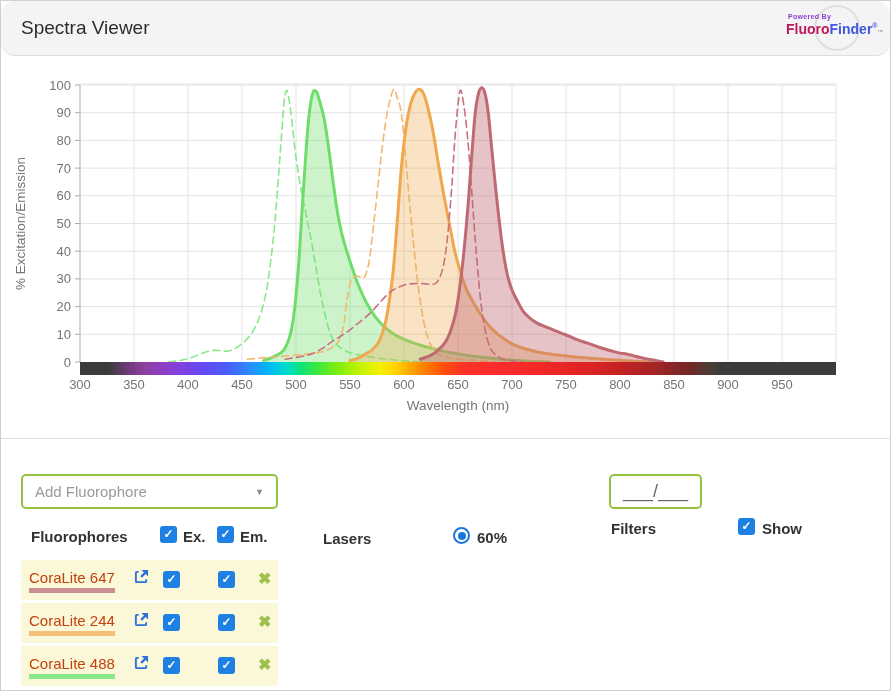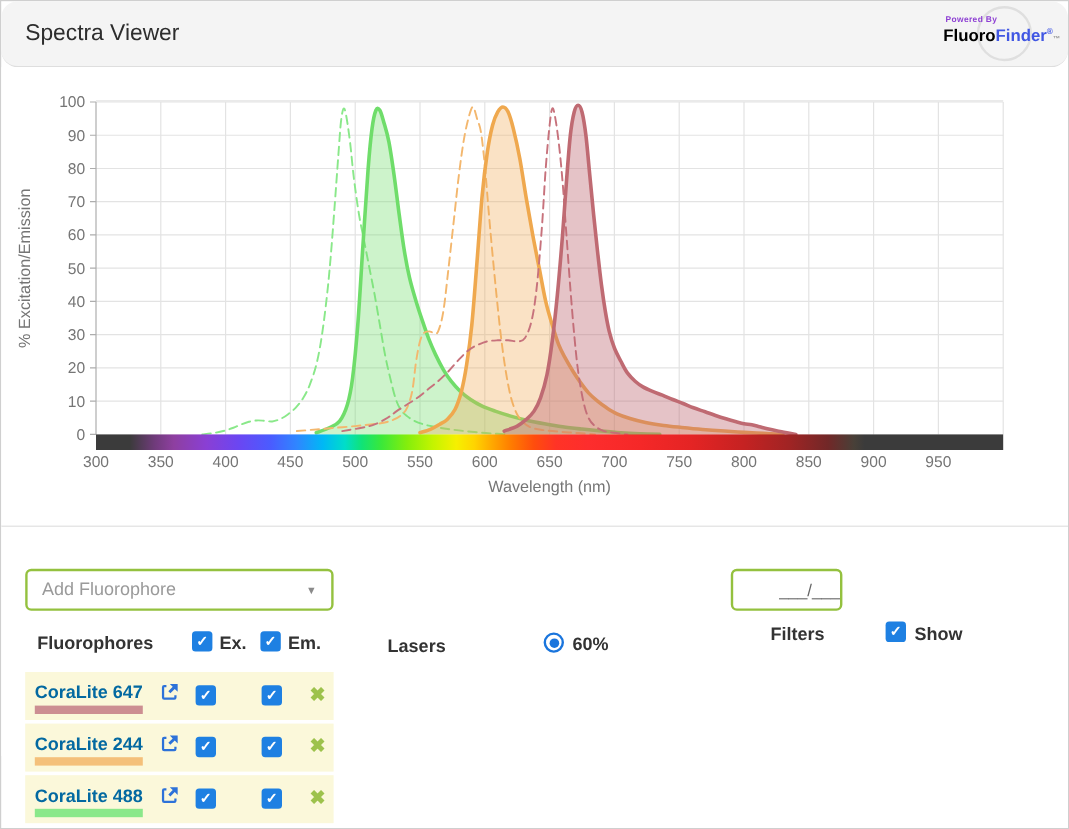--- a/index.html
+++ b/index.html
@@ -6,52 +6,52 @@
   body { font-family:"Liberation Sans", sans-serif; background:#fff; }
   .page { position:relative; width:891px; height:691px; background:#fff; border:1px solid #cfcfcf; overflow:hidden; }
 
   
   .app-header { position:absolute; top:0; left:0; width:100%; height:55px; background:#f4f4f4; border-bottom:1px solid #dedede;border-radius:14px; }
   .page-title { position:absolute; left:20px; top:0; line-height:54px; font-size:19px; font-weight:400; color:#2d2d2d; }
   .logo { position:absolute; right:14px; top:3px; width:92px; height:50px; }
   .logo-circle { position:absolute; left:30px; top:1px; width:46px; height:46px; border:2px solid #dfdfdf; border-radius:50%; }
   .powered { position:absolute; left:4px; top:9px; font-size:7px; font-weight:bold; color:#8d3fd3; letter-spacing:.3px; }
   .brandtext { position:absolute; left:2px; top:17px; font-size:14px; font-weight:bold; white-space:nowrap; }
-  .fluoro { color:#000000;text-align:center; }
+  .fluoro { color:#be185d;text-align:center; }
   .finder { color:#4157e3; }
   .reg { font-size:7px; color:#4157e3; vertical-align:super; }
   .tm { font-size:6px; color:#999; }
 
   
   .chart-wrap { position:absolute; top:55px; left:0; width:891px; height:382px; background:#fff; }
   svg text.tick { font:13px "Liberation Sans", sans-serif; fill:#757575; }
   svg text.axis { font:13.5px "Liberation Sans", sans-serif; fill:#757575; }
 
   
   .controls { position:absolute; top:437px; left:0; width:891px; height:192px; background:#fff; border-top:1px solid #e0e0e0; }
   .g-box { position:absolute; height:35px; border:2px solid #94c13f; border-radius:5px; background:#fff; }
   .add-fluor { left:20px; top:35px; width:257px; display:flex; align-items:center; cursor:pointer; }
   .add-fluor .ph { padding-left:12px; font-size:15px; color:#9a9a9a; flex:1; }
   .add-fluor .arrow { padding-right:12px; font-size:9px; color:#8a8a8a; }
   .laser-box { left:316px; top:35px; width:258px; }
   .laser-box input, .filter-box input { width:100%; height:100%; border:none; outline:none; background:transparent; font-family:"Liberation Sans", sans-serif; }
   .laser-box input { padding-left:12px; font-size:15px; color:#444; }
   .laser-box input::placeholder, .filter-box input::placeholder { color:#9a9a9a; opacity:1; }
   .filter-box { left:608px; top:35px; width:93px; }
-  .filter-box input { text-align:right; font-size:14px; }
+  .filter-box input { text-align:center; font-size:18px; }
   .filter-box input::placeholder { color:#666; }
 
   .lbl { position:absolute; font-size:15px; font-weight:bold; color:#333; }
 
   .cb { position:absolute; width:17px; height:17px; background:#1e80e2; border-radius:3px; color:#fff; font-size:12px; font-weight:bold; text-align:center; line-height:17px; cursor:pointer; }
   .radio { position:absolute; width:17px; height:17px; border:2px solid #1a75dd; border-radius:50%; background:#fff; cursor:pointer; }
   .radio .dot { position:absolute; left:2.5px; top:2.5px; width:8px; height:8px; border-radius:50%; background:#1a75dd; }
 
   .fl-row { position:absolute; left:20px; width:257px; height:40px; background:#fbf8da; }
-  .fl-row .name { position:absolute; left:8px; top:9px; font-size:15px; font-weight:bold; color:#0369a1; border-bottom:7px solid #14b8a6; padding-bottom:2px; cursor:pointer; }
+  .fl-row .name { position:absolute; left:8px; top:9px; font-size:15px; font-weight:normal; color:#c2410c; border-bottom:5px solid #14b8a6; padding-bottom:2px; cursor:pointer; }
   .fl-row .ext { position:absolute; top:9px; cursor:pointer; }
   .fl-row .cb1 { left:142px; top:11px; }
   .fl-row .cb2 { left:197px; top:11px; }
   .fl-row .x { position:absolute; left:237px; top:9px; font-size:16px; font-weight:bold; color:#9dc24c; cursor:pointer; }
 </style>
 </head>
 <body>
 
 <div class="page">
 
@@ -193,21 +193,21 @@
     <div class="lbl" style="left:182px; top:89px;">Ex.</div>
     <span class="cb" style="left:216px; top:87px;"><span>✓</span></span>
     <div class="lbl" style="left:239px; top:89px;">Em.</div>
 
     <div class="lbl" style="left:322px; top:91px;">Lasers</div>
     <span class="radio" style="left:452px; top:88px;">
         <span class="dot"></span>
       </span>
     <div class="lbl" style="left:476px; top:90px;">60%</div>
 
-    <div class="lbl" style="left:610px; top:81px;margin-left:31px;">Filters</div>
+    <div class="lbl" style="left:610px; top:81px;">Filters</div>
     <span class="cb" style="left:737px; top:79px;"><span>✓</span></span>
     <div class="lbl" style="left:761px; top:81px;">Show</div>
 
     <div class="fl-row" style="top:121px;">
       <span class="name" style="border-bottom-color: rgb(204, 142, 146);">CoraLite 647</span>
       <span class="ext" style="left:113px;">
         <svg width="15" height="15" viewBox="0 0 16 16" fill="#2d72d9">
             <path d="M5 2H3a2 2 0 0 0-2 2v9a2 2 0 0 0 2 2h9a2 2 0 0 0 2-2v-2h-2v2H3V4h2V2z"></path>
             <path d="M8 1h7v7l-2.6-2.6L8.5 9.3 6.7 7.5l3.9-3.9L8 1z"></path>
           </svg>

